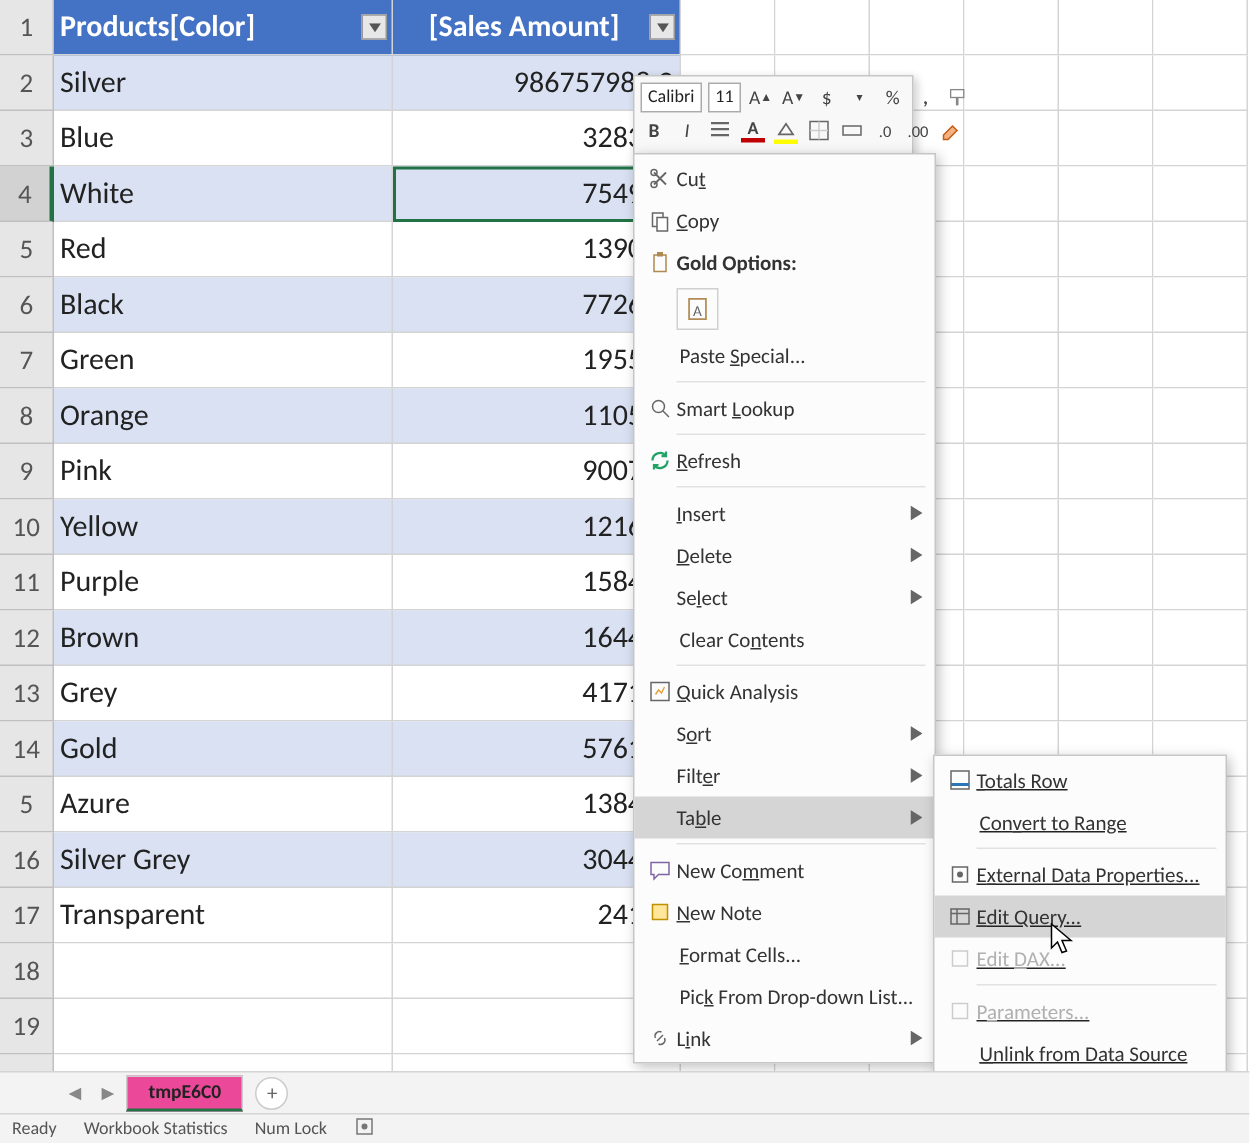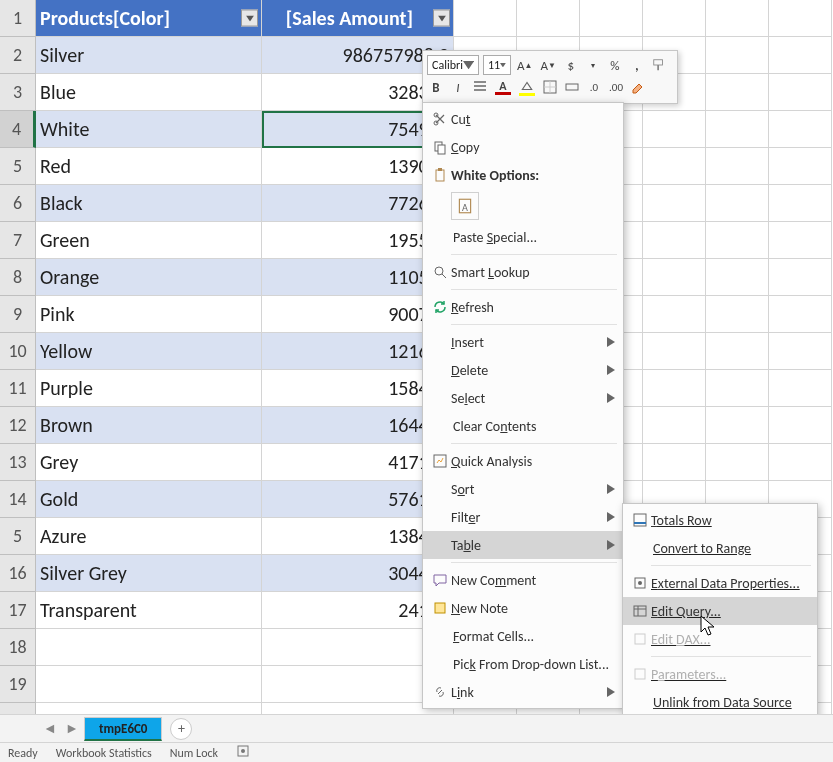--- a/index.html
+++ b/index.html
@@ -9,21 +9,21 @@
 .cell { border-right: 1px solid #d4d4d4; border-bottom: 1px solid #d4d4d4; height: 37px; display: flex; align-items: center; padding: 0 4px; font-size: 20px; background: #fff; overflow: hidden; white-space: nowrap; }
 .rowhdr { background: #e6e6e6; justify-content: center; color: #555; font-size: 18px; border-right: 1px solid #bfbfbf; border-bottom: 1px solid #bfbfbf; }
 .rowhdr.sel { background: #d2d2d2; border-right: 3px solid #217346; }
 .colhdr { background: #4472c4; color: #fff; font-weight: bold; position: relative; padding-right: 22px; }
 .colhdr .dd { position: absolute; right: 3px; top: 50%; transform: translateY(-50%); width: 17px; height: 17px; background: #e7e7e7; border: 1px solid #999; display: flex; align-items: center; justify-content: center; }
 .colhdr .dd svg { width: 8px; height: 6px; }
 .banded { background: #d9e1f2; }
 .num { justify-content: flex-end; }
 .selcell { outline: 2px solid #217346; outline-offset: -2px; }
 
-.mini-toolbar { position: absolute; left: 422px; top: 50px; width: 256px; background: #f8f8f8; border: 1px solid #c6c6c6; box-shadow: 2px 2px 6px rgba(0,0,0,.2); padding: 4px; text-align: right; }
+.mini-toolbar { position: absolute; left: 422px; top: 50px; width: 187px; background: #f8f8f8; border: 1px solid #c6c6c6; box-shadow: 2px 2px 6px rgba(0,0,0,.2); padding: 4px; text-align: right; }
 .mini-toolbar .row { display: flex; align-items: center; gap: 4px; margin-bottom: 2px; }
 .mtbtn { min-width: 18px; height: 20px; display: flex; align-items: center; justify-content: center; font-size: 13px; color: #444; padding: 0 2px; }
 .mtsel { border: 1px solid #ababab; background: #fff; height: 20px; font-size: 12px; padding: 0 4px; display: flex; align-items: center; }
 .mtsel.font { width: 52px; }
 .mtsel.size { width: 28px; }
 .mtbtn svg { width: 14px; height: 14px; }
 .colorbar { width: 16px; height: 3px; }
 
 .ctx { position: absolute; left: 422px; top: 102px; width: 202px; background: #fcfcfc; border: 1px solid #c6c6c6; box-shadow: 2px 2px 8px rgba(0,0,0,.25); padding: 2px 0; }
 .ctx-item { display: flex; align-items: center; height: 28px; padding: 0 8px 0 6px; font-size: 14px; color: #333; position: relative; }
@@ -38,21 +38,21 @@
 .paste-opt { height: 34px; }
 .paste-opt .pbox { width: 28px; height: 28px; border: 1px solid #d0d0d0; margin-left: 22px; display: flex; align-items: center; justify-content: center; }
 
 .ctx.sub { left: 622px; top: 503px; width: 196px; text-decoration: underline; }
 .ctx.sub .ctx-item.disabled { color: #b0b0b0; }
 
 .underline-char { text-decoration: underline; }
 
 .tabs { position: absolute; left: 0; bottom: 20px; height: 28px; width: 833px; background: #f3f3f3; border-top: 1px solid #d4d4d4; display: flex; align-items: center; padding-left: 40px; gap: 2px; }
 .tabs .navbtn { width: 20px; height: 22px; display: flex; align-items: center; justify-content: center; color: #888; }
-.tabs .sheet { background: #0ea5e9; border: 1px solid #ccc; border-bottom: 2px solid #217346; padding: 3px 14px; font-weight: bold; font-size: 13px; }
+.tabs .sheet { background: #ec4899; border: 1px solid #ccc; border-bottom: 2px solid #217346; padding: 3px 14px; font-weight: bold; font-size: 13px; }
 .tabs .add { width: 22px; height: 22px; border: 1px solid #ccc; border-radius: 50%; display: flex; align-items: center; justify-content: center; margin-left: 6px; color: #666; background:#fff;}
 
 .status { position: absolute; left: 0; bottom: 0; height: 20px; width: 833px; background: #f3f3f3; border-top: 1px solid #d4d4d4; display: flex; align-items: center; padding: 0 8px; font-size: 12px; color: #555; gap: 18px; text-align: right; }
 
 .cursor { position: absolute; left: 700px; top: 615px; pointer-events: none; }
 .cursor svg { width: 18px; height: 22px; }
 </style>
 </head>
 <body>
 
@@ -340,21 +340,21 @@
       </span>
       <span><span class="underline-char">C</span>opy</span>
     </div>
   <div class="ctx-item bold">
       <span class="icn">
         <svg viewBox="0 0 16 16">
           <rect x="4" y="3" width="8" height="11" fill="none" stroke="#b08850"></rect>
           <rect x="6" y="1" width="4" height="3" fill="#b08850"></rect>
         </svg>
       </span>
-      <span>White Options:</span>
+      <span>Gold Options:</span>
     </div>
   <div class="ctx-item paste-opt">
       <span class="pbox">
         <svg viewBox="0 0 16 16" width="18" height="18">
           <rect x="3" y="2" width="10" height="12" fill="none" stroke="#b08850"></rect>
           <text x="8" y="12" text-anchor="middle" font-size="9" fill="#666">A</text>
         </svg>
       </span>
     </div>
   <div class="ctx-item indent">

